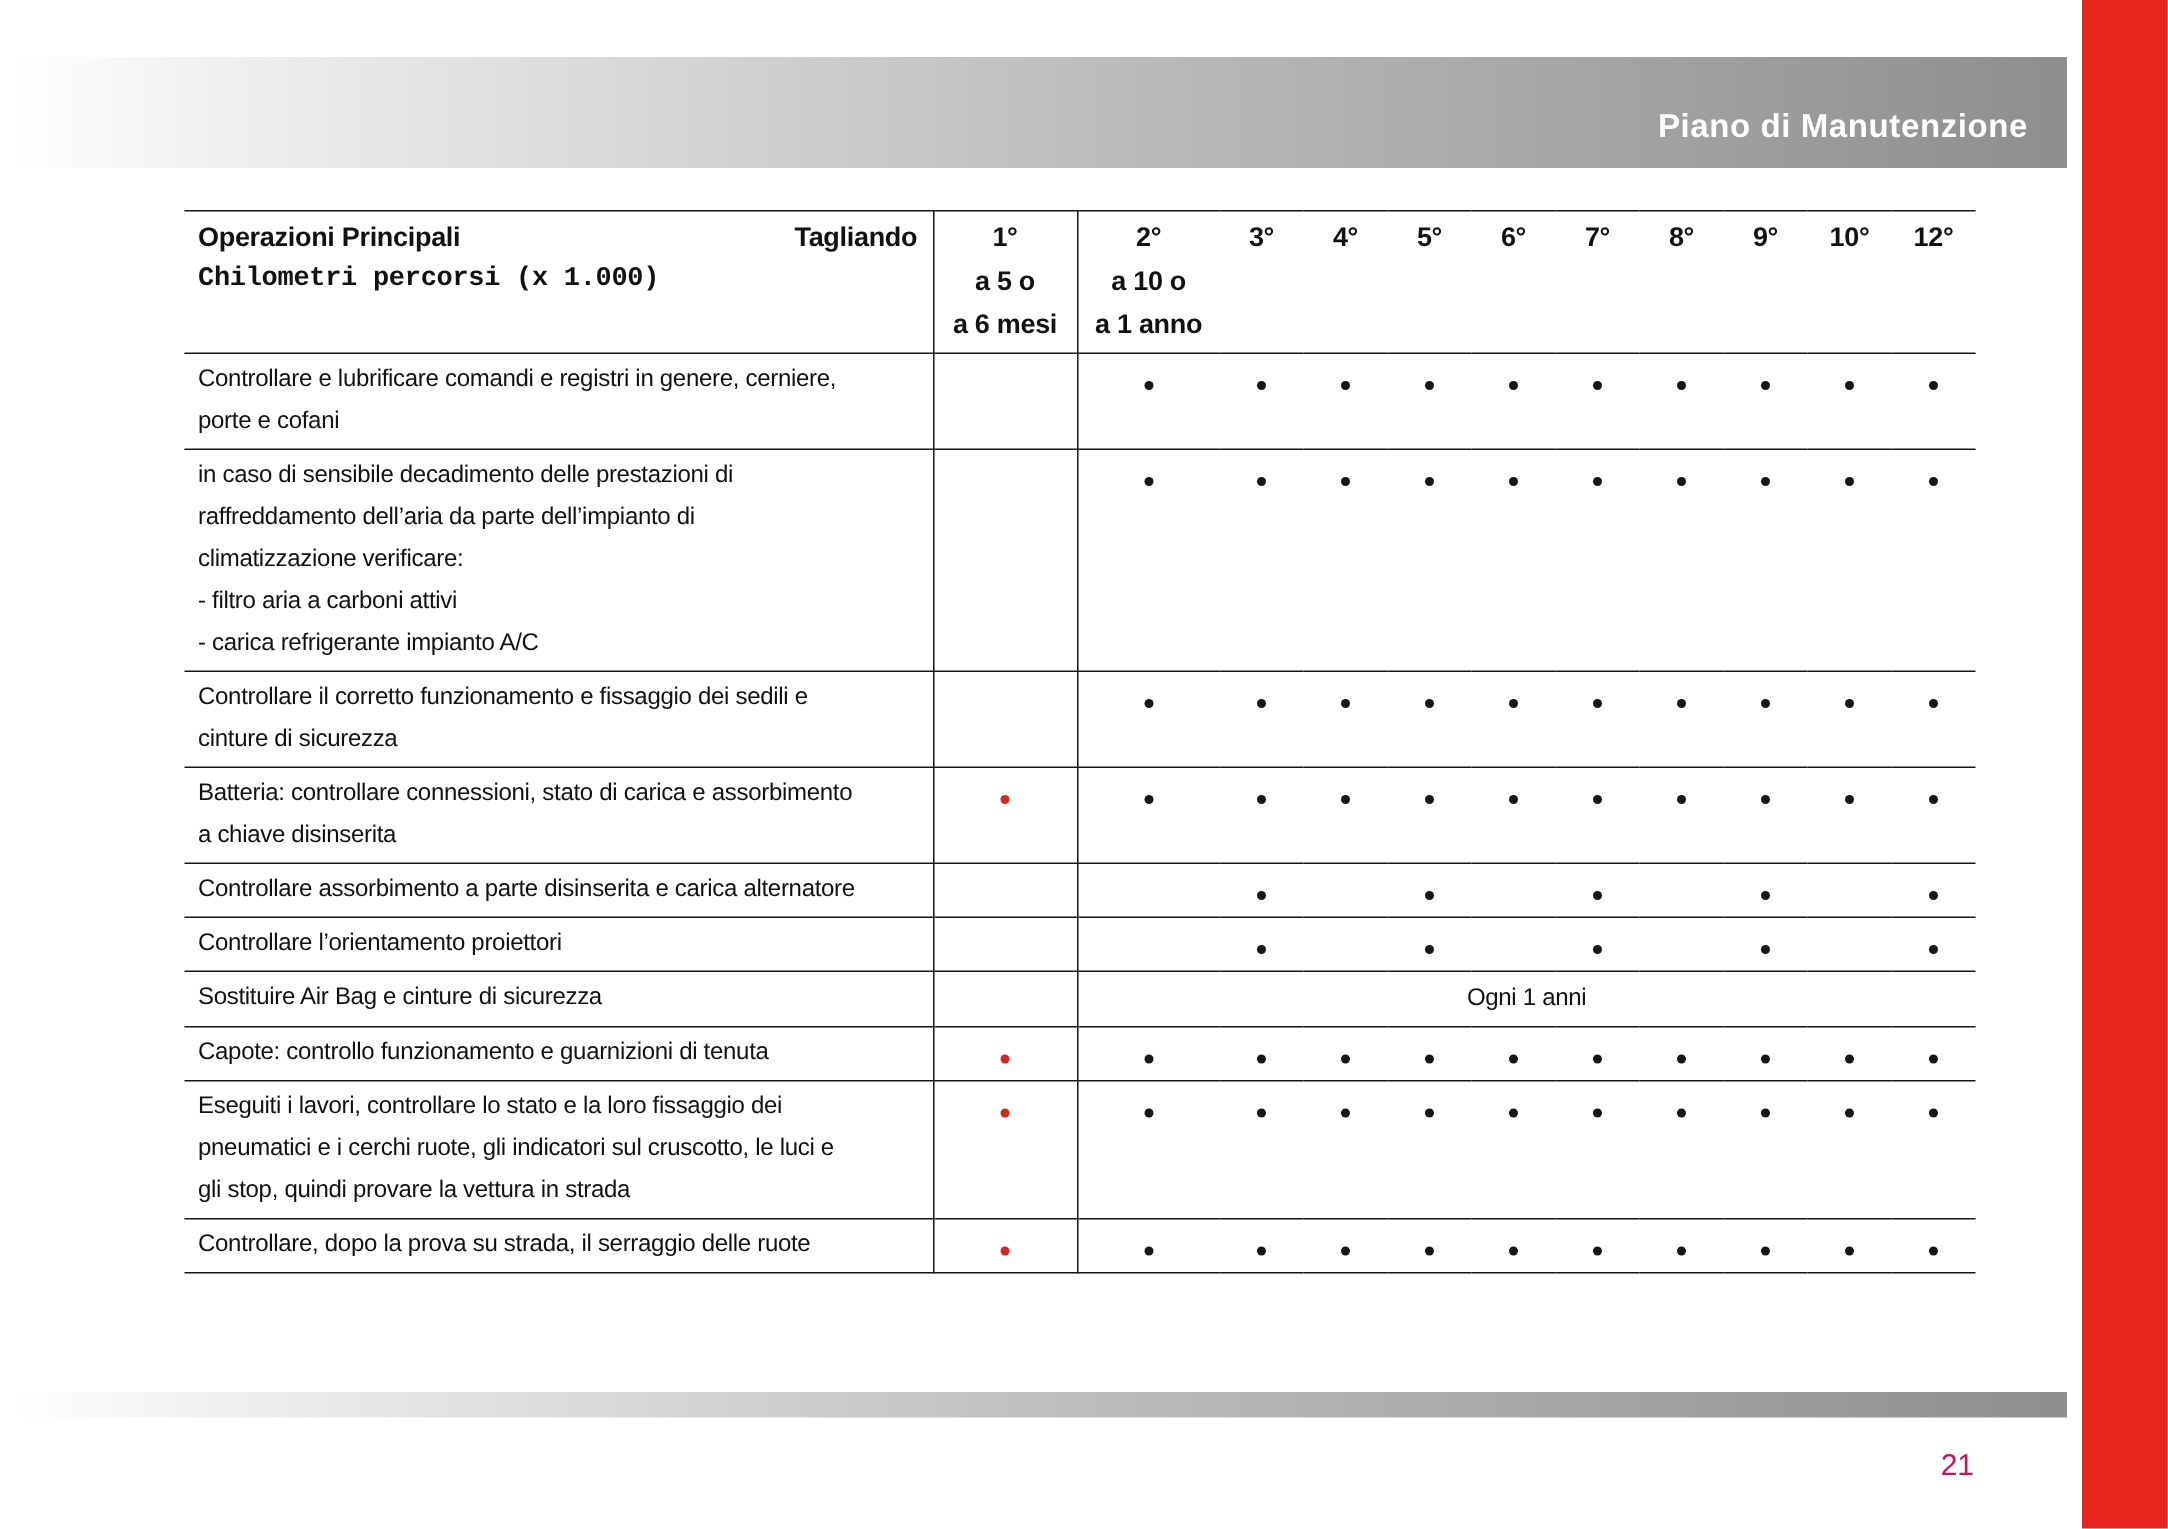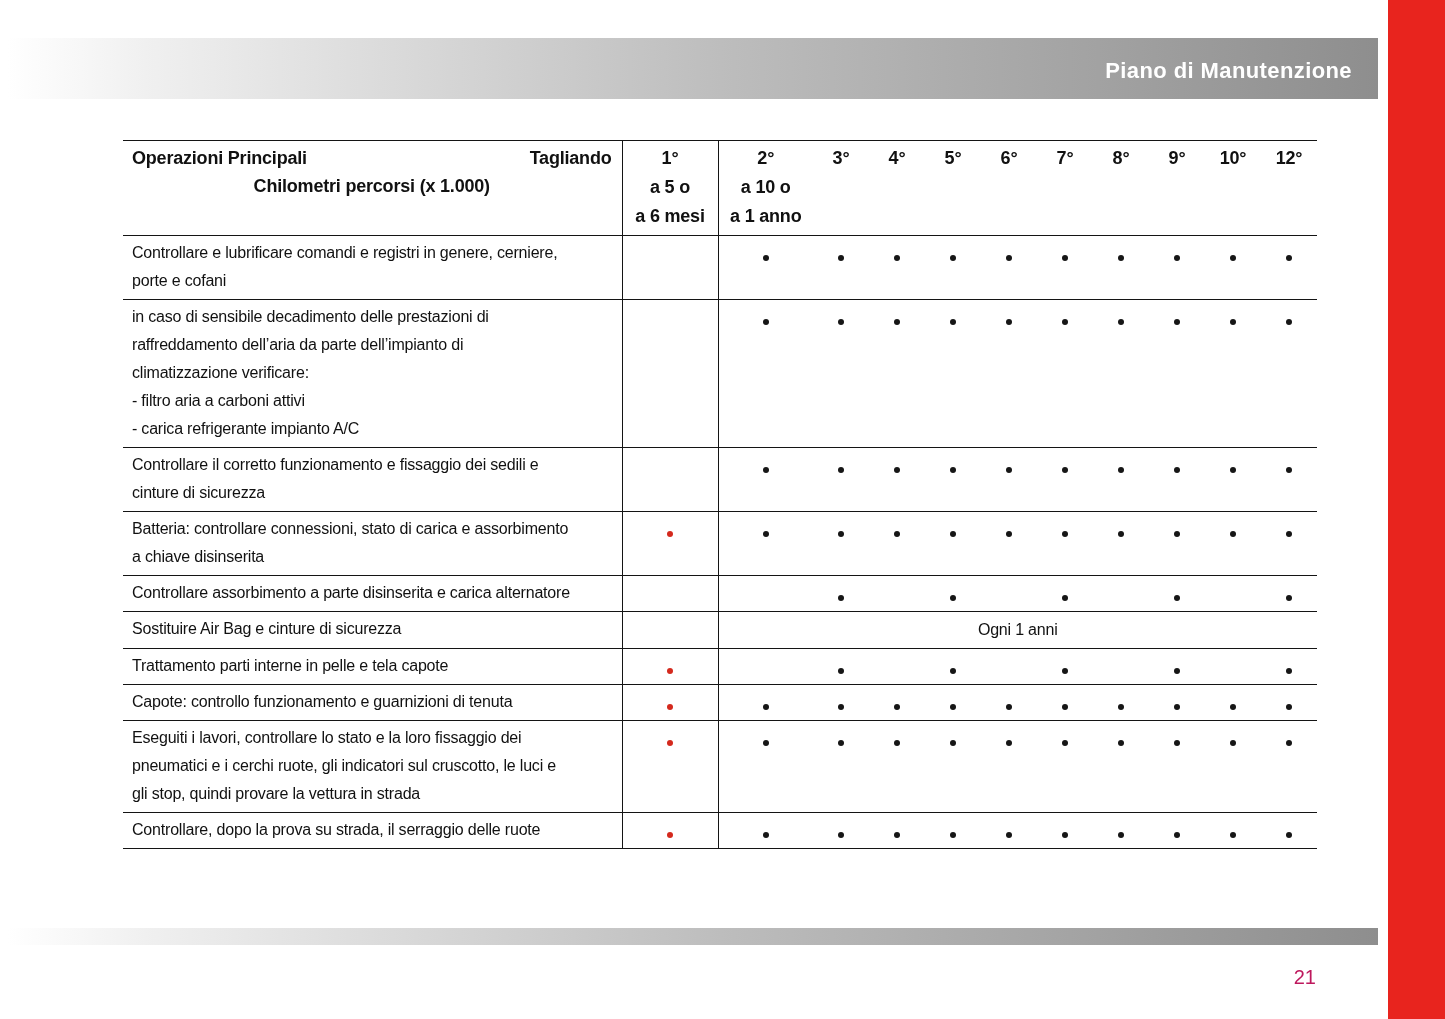--- a/index.html
+++ b/index.html
@@ -7,21 +7,21 @@
   body {
     width: 1445px; height: 1019px;
     position: relative;
     background: #ffffff;
     font-family: "Liberation Sans", sans-serif;
     overflow: hidden;
     color: #111;
   }
 
   .top-bar {
-    position: absolute; left: 8px; right: 67px; top: 38px; height: 61px;
+    position: absolute; left: 8px; right: 67px; top: 38px; height: 74px;
     background: linear-gradient(90deg, #ffffff 0%, #f0f0f0 10%, #bdbdbd 52%, #8e8e8e 100%);
     display: flex; align-items: flex-end; justify-content: flex-end;
     padding: 0 26px 15px 0;
   }
   .top-bar .title {
     color: #ffffff; font-weight: bold; font-size: 22px; letter-spacing: 0.4px;
   }
 
   .red-bar {
     position: absolute; right: 0; top: 0; width: 57px; height: 1019px;
@@ -49,21 +49,21 @@
     border-right: 1px solid #141414;
     padding: 3px 10px 4px 9px;
     white-space: pre-line;
     line-height: 28px;
     text-align: left;
   }
   .maint thead td.op { white-space: normal; }
   td.c1 { border-right: 1px solid #141414; }
   .hdr { font-weight: bold; font-size: 18px; line-height: 29px; letter-spacing: -0.2px; }
   .hline1 { display: flex; justify-content: space-between; }
-  .hline2 { text-align: center; }
+  .hline2 { text-align: left; font-family: Liberation Mono, monospace; }
   td.svc { text-align: center; }
   .svc-label, .svc-sub { line-height: 29px; }
   td.dotcell { padding-top: 11px; }
   .dot {
     display: inline-block; width: 6px; height: 6px; border-radius: 50%;
     background: var(--dot-black, #161616);
   }
   .dot.red { background: var(--dot-red, #d4291d); }
   td.span-cell { text-align: center; line-height: 29px; padding-top: 3px; padding-bottom: 4px; }
 </style>
@@ -213,37 +213,37 @@
           <td class="svc dotcell"></td>
           <td class="svc dotcell"><span class="dot"></span></td>
           <td class="svc dotcell"></td>
           <td class="svc dotcell"><span class="dot"></span></td>
           <td class="svc dotcell"></td>
           <td class="svc dotcell"><span class="dot"></span></td>
           <td class="svc dotcell"></td>
           <td class="svc dotcell"><span class="dot"></span></td>
         </tr>
         <tr>
+          <td class="op">Controllare l’orientamento proiettori</td>
+          <td class="svc c1 dotcell"></td>
+          <td class="svc dotcell"></td>
+          <td class="svc dotcell"><span class="dot"></span></td>
+          <td class="svc dotcell"></td>
+          <td class="svc dotcell"><span class="dot"></span></td>
+          <td class="svc dotcell"></td>
+          <td class="svc dotcell"><span class="dot"></span></td>
+          <td class="svc dotcell"></td>
+          <td class="svc dotcell"><span class="dot"></span></td>
+          <td class="svc dotcell"></td>
+          <td class="svc dotcell"><span class="dot"></span></td>
+        </tr>
+        <tr>
           <td class="op">Sostituire Air Bag e cinture di sicurezza</td>
           <td class="svc c1 dotcell"></td>
           <td colspan="10" class="span-cell">Ogni 1 anni</td>
-        </tr>
-        <tr>
-          <td class="op">Trattamento parti interne in pelle e tela capote</td>
-          <td class="svc c1 dotcell"><span class="dot red"></span></td>
-          <td class="svc dotcell"></td>
-          <td class="svc dotcell"><span class="dot"></span></td>
-          <td class="svc dotcell"></td>
-          <td class="svc dotcell"><span class="dot"></span></td>
-          <td class="svc dotcell"></td>
-          <td class="svc dotcell"><span class="dot"></span></td>
-          <td class="svc dotcell"></td>
-          <td class="svc dotcell"><span class="dot"></span></td>
-          <td class="svc dotcell"></td>
-          <td class="svc dotcell"><span class="dot"></span></td>
         </tr>
         <tr>
           <td class="op">Capote: controllo funzionamento e guarnizioni di tenuta</td>
           <td class="svc c1 dotcell"><span class="dot red"></span></td>
           <td class="svc dotcell"><span class="dot"></span></td>
           <td class="svc dotcell"><span class="dot"></span></td>
           <td class="svc dotcell"><span class="dot"></span></td>
           <td class="svc dotcell"><span class="dot"></span></td>
           <td class="svc dotcell"><span class="dot"></span></td>
           <td class="svc dotcell"><span class="dot"></span></td>

